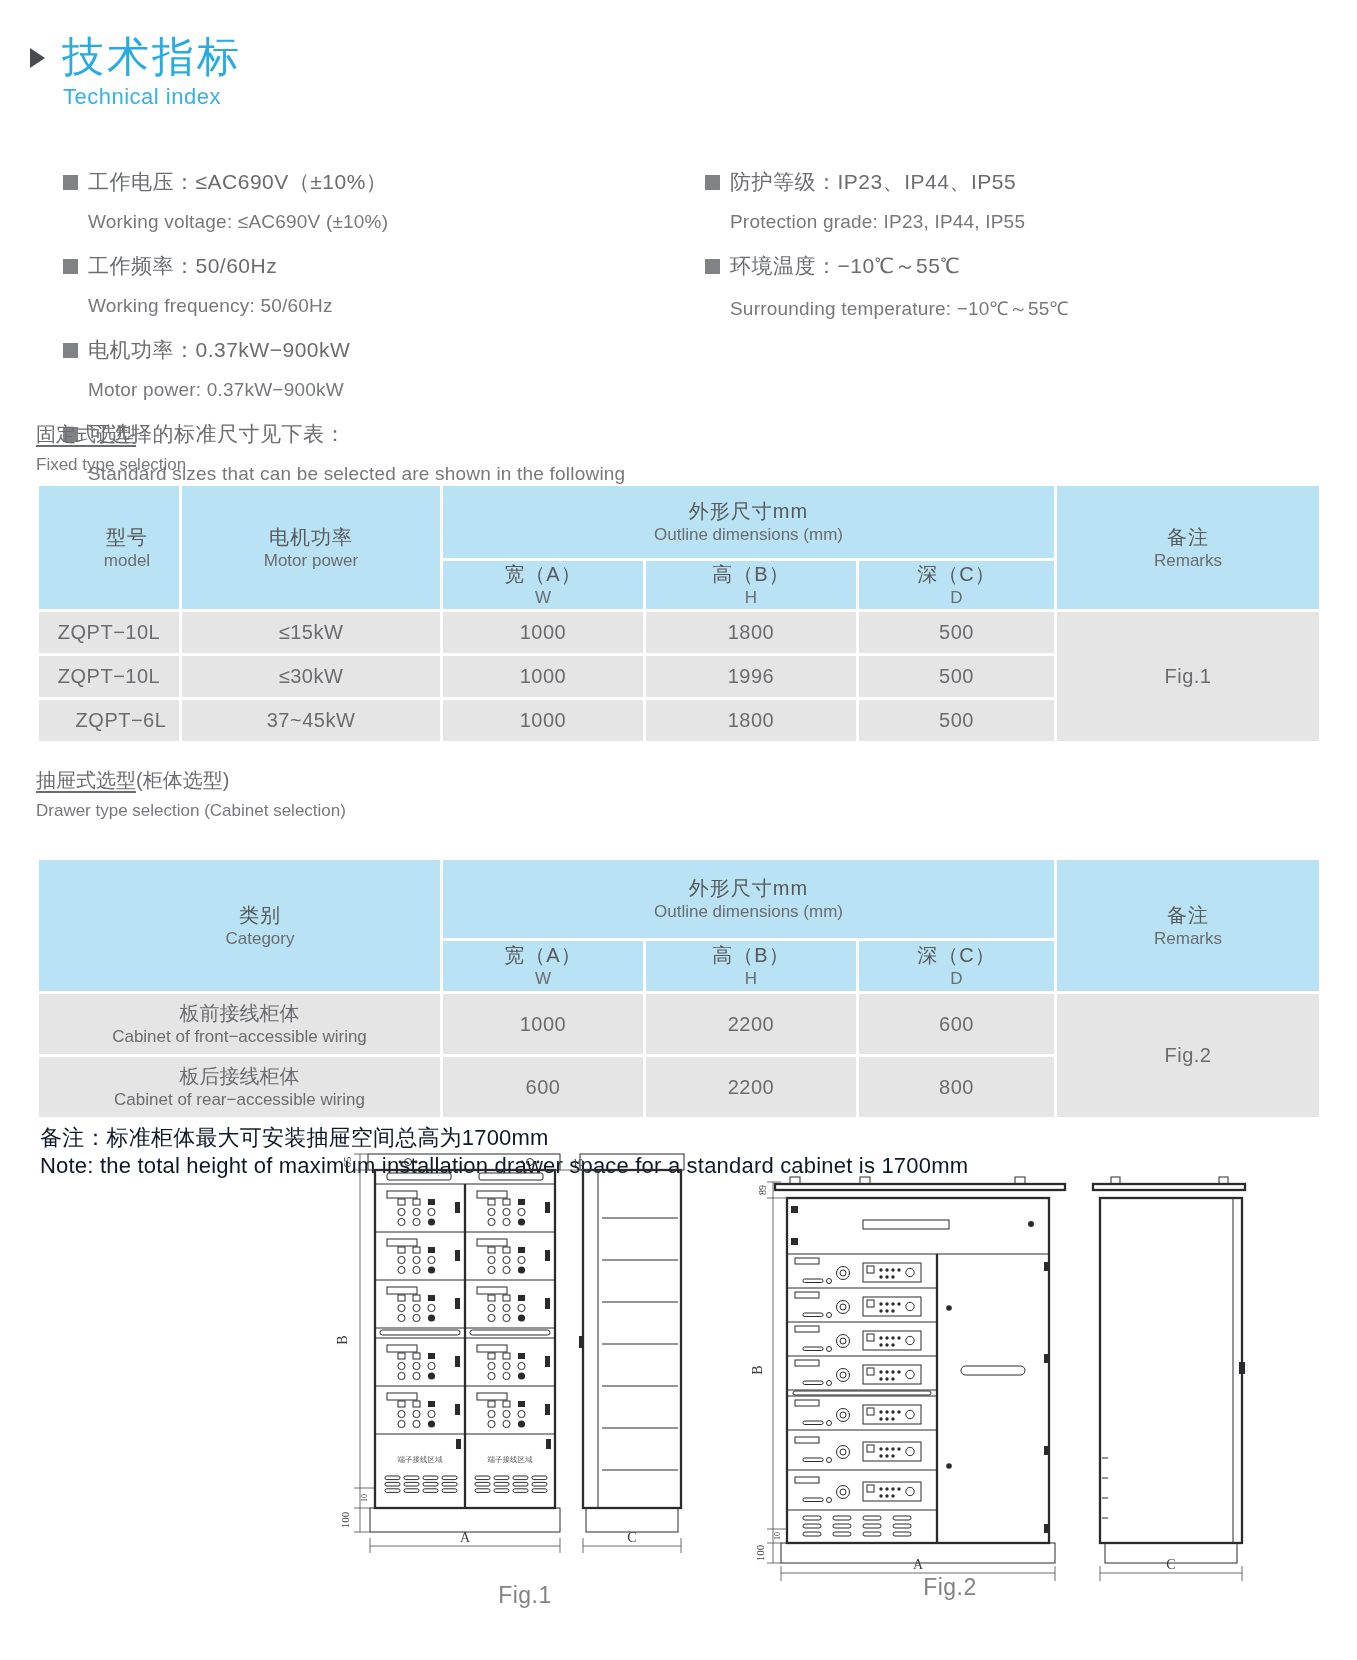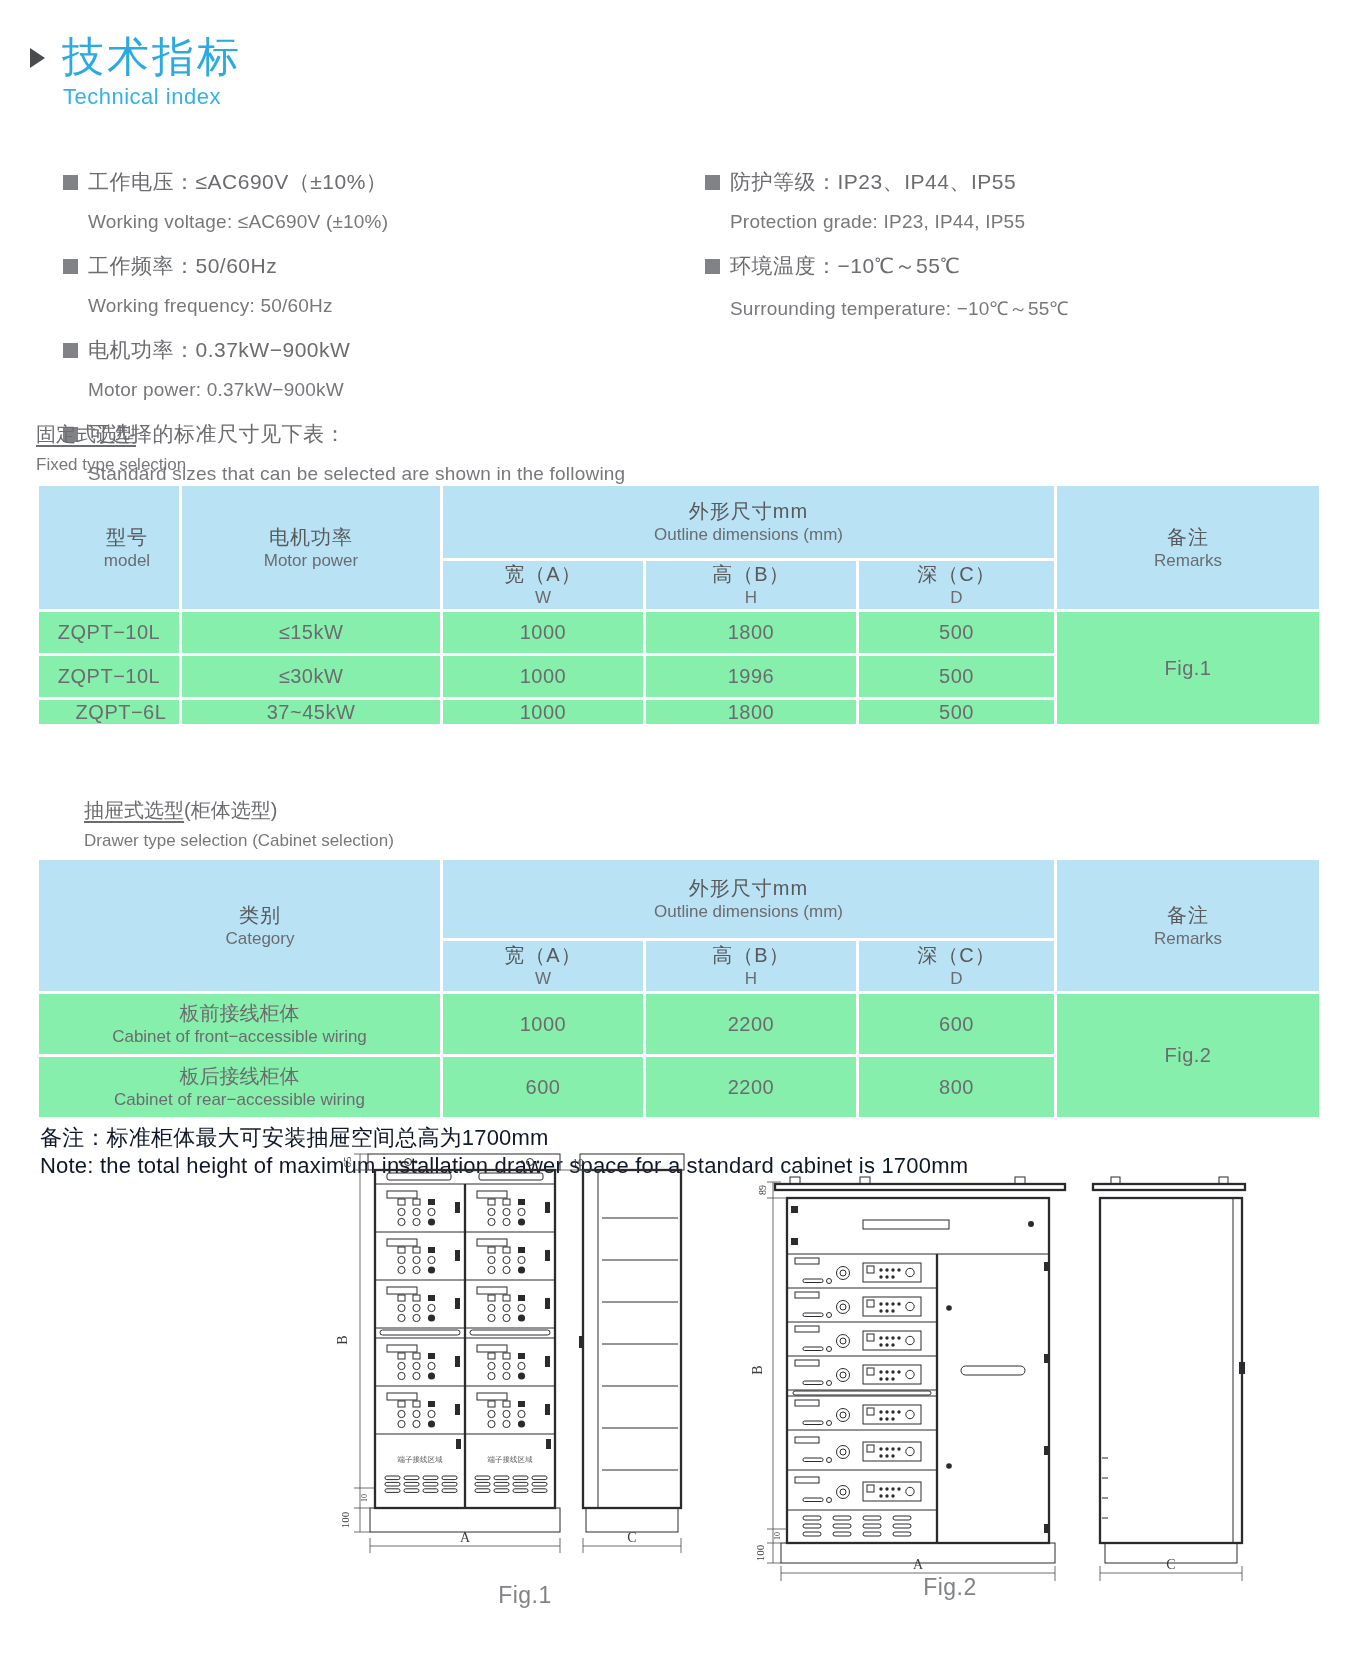--- a/index.html
+++ b/index.html
@@ -25,21 +25,21 @@
   .intro-extra{margin-top:8px;}
   
   .sec-title{position:absolute;left:36px;}
   .sec-title .zh{font-size:20px;color:#6b6c6f;}
   .sec-title .zh .u{text-decoration:underline;text-underline-offset:4px;}
   .sec-title .en{font-size:17px;color:#77787b;margin-top:7px;}
   
   table.spec-table{position:absolute;left:36px;width:1286px;border-collapse:separate;border-spacing:3px;table-layout:fixed;}
   table.spec-table th,table.spec-table td{padding:0;text-align:center;vertical-align:middle;font-weight:normal;}
   table.spec-table th{background:#b9e3f5;}
-  table.spec-table td{background:#86efac;}
+  table.spec-table td{background:#e5e5e5;}
   .hzh{font-size:20px;color:#58595b;line-height:26px;letter-spacing:1px;}
   .hen{font-size:17px;color:#6b6c6f;line-height:22px;}
   .val{font-size:20px;color:#6b6c6f;letter-spacing:0.5px;}
   .cat-zh{font-size:20px;color:#6b6c6f;line-height:26px;}
   .cat-en{font-size:17px;color:#6b6c6f;line-height:22px;}
   
   .note{position:absolute;left:40px;top:1124px;}
   .note div{font-size:22px;color:#0f172a;line-height:28px;letter-spacing:0.2px;}
   
   .figwrap{position:absolute;}
@@ -153,30 +153,30 @@
     <td rowspan="3" class="val">Fig.1</td>
   </tr>
   <tr>
     <td style="height:41px;" class="val">ZQPT−10L</td>
     <td class="val">≤30kW</td>
     <td class="val">1000</td>
     <td class="val">1996</td>
     <td class="val">500</td>
   </tr>
   <tr>
-    <td style="height:24px;padding-left:24px;" class="val">ZQPT−6L</td>
+    <td style="height:41px;padding-left:24px;" class="val">ZQPT−6L</td>
     <td class="val">37~45kW</td>
     <td class="val">1000</td>
     <td class="val">1800</td>
     <td class="val">500</td>
   </tr>
 </tbody>
   </table>
 
-<div class="sec-title" style="top:797px;margin-left:48px;">
+<div class="sec-title" style="top:767px;">
   <div class="zh"><span class="u">抽屉式选型</span><span>(柜体选型)</span></div>
   <div class="en">Drawer type selection (Cabinet selection)</div>
 </div>
 
 <table class="spec-table" style="top:857px;">
   <colgroup>
       <col style="width:401px">
       <col style="width:200px">
       <col style="width:210px">
       <col style="width:195px">

